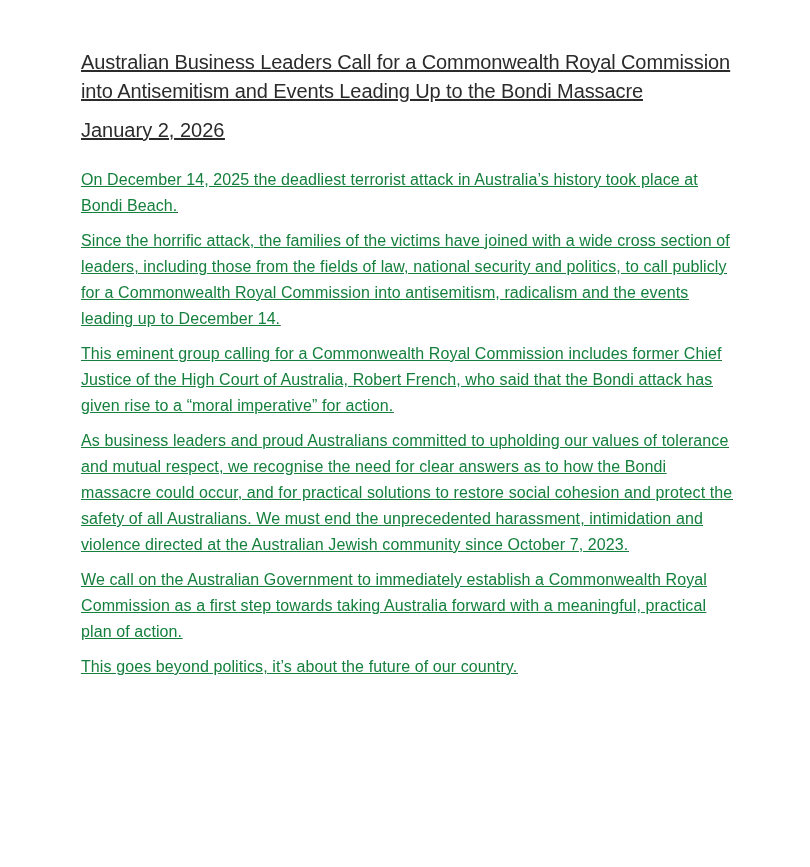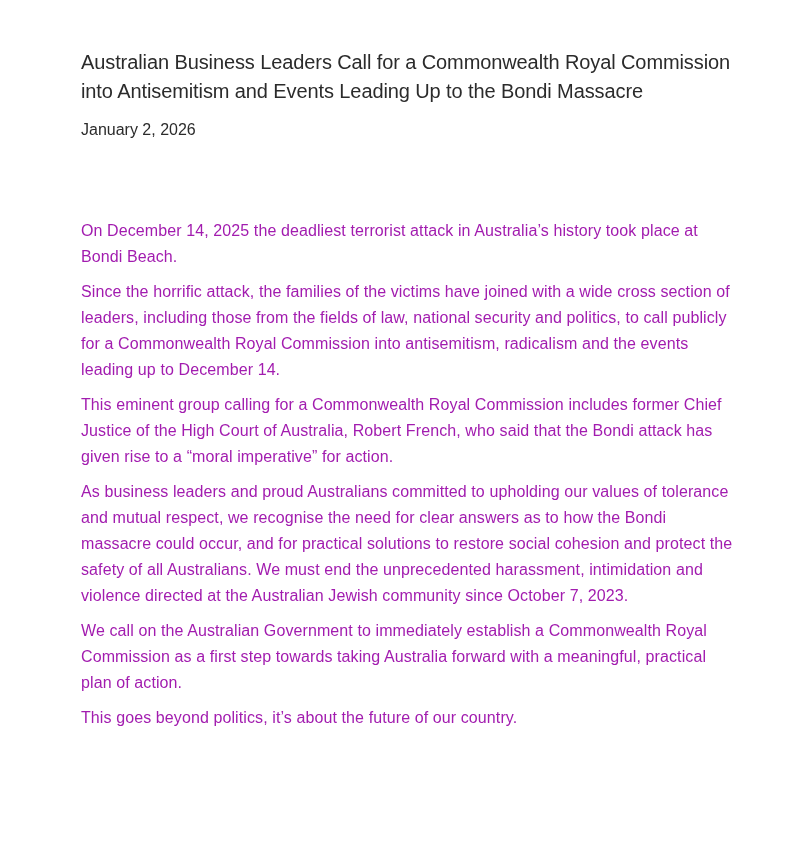--- a/index.html
+++ b/index.html
@@ -1,15 +1,15 @@
 <!DOCTYPE html>
 <html><head>
 <meta charset="utf-8">
 <style>
-  * { box-sizing: border-box; }
+  * { box-sizing: border-box; text-decoration: underline; }
   html, body {
     margin: 0;
     padding: 0;
     background: #ffffff;
   }
   body {
     width: 810px;
     height: 867px;
     font-family: "Liberation Sans", sans-serif;
     color: #2b2b2b;
@@ -25,31 +25,31 @@
   }
   h1.title {
     font-size: 20px;
     line-height: 29px;
     font-weight: 500;
     letter-spacing: -0.1px;
     margin: 0 0 13px 0;
     color: #2b2b2b;
   }
   .date {
-    font-size: 16px;
+    font-size: 20px;
     line-height: 22px;
-    margin: 0 0 77px 0;
+    margin: 0 0 26px 0;
     color: #2b2b2b;
   }
   .body-text p {
     font-size: 16px;
     line-height: 26px;
     letter-spacing: 0.1px;
     margin: 0 0 9px 0;
-    color: #a21caf;
+    color: #15803d;
   }
   .body-text p:first-child {
     margin-top: 0;
   }
 </style>
 </head>
 <body>
 
 <div class="page">
   <article class="article">

